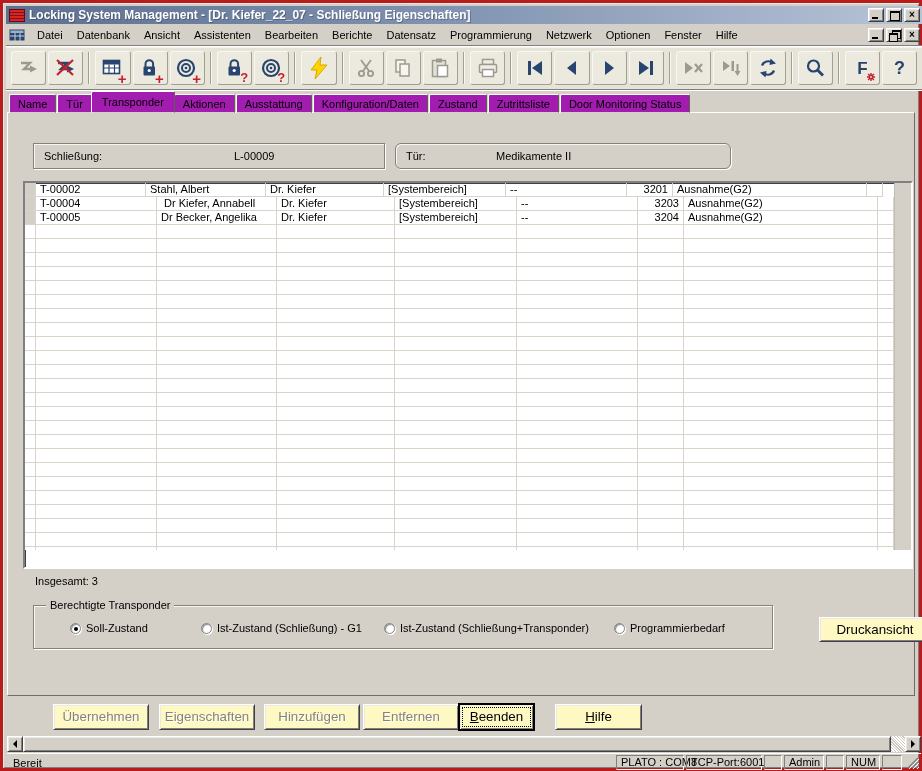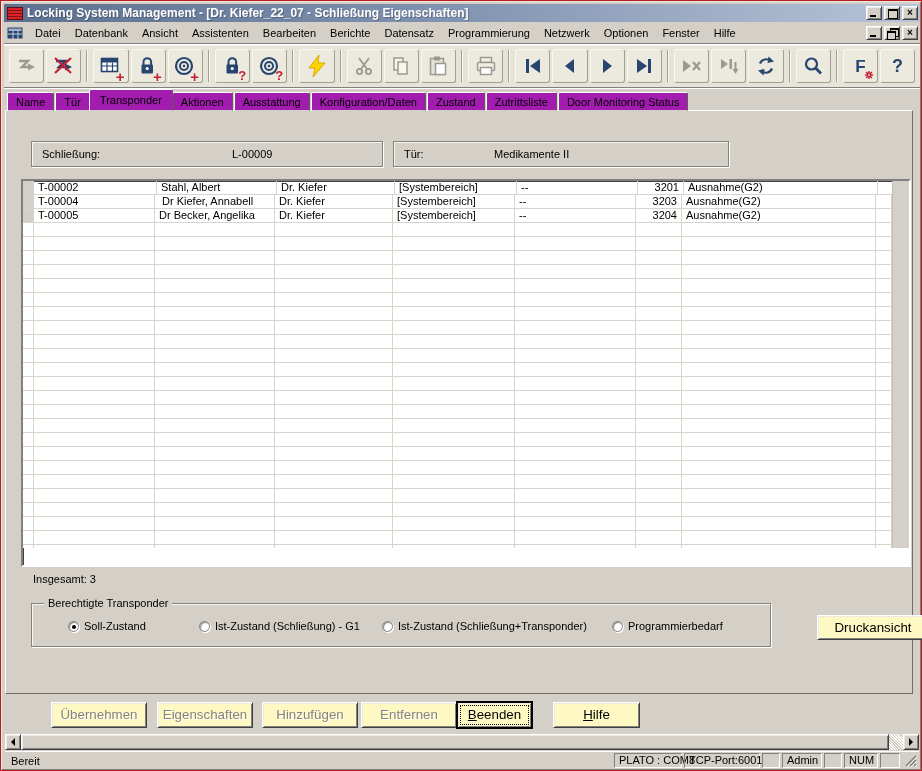--- a/index.html
+++ b/index.html
@@ -1,19 +1,19 @@
 <!DOCTYPE html>
 <html><head>
 <meta charset="utf-8">
 <style>
   * { margin:0; padding:0; box-sizing:border-box; }
   html,body { width:922px; height:771px; overflow:hidden;
     font-family:"Liberation Sans","DejaVu Sans",sans-serif; font-size:11px; color:#000; }
   .window { position:absolute; inset:0; background:#d4d0c8;
-    border:1px solid #b91c1c; box-shadow: inset 1px 1px 0 #ece9e2, inset -1px -1px 0 #808080; }
+    border:3px solid #b91c1c; box-shadow: inset 1px 1px 0 #ece9e2, inset -1px -1px 0 #808080; }
 
   
   .titlebar { position:absolute; left:3px; top:3px; width:916px; height:18px;
     background:linear-gradient(90deg,#5d7090 0%,#7e90ae 45%,#b7c4d8 100%);
     display:flex; align-items:center; padding:0 2px; }
   .app-logo { width:16px; height:13px; margin:0 4px 0 1px;
     background:repeating-linear-gradient(to bottom,#d22 0 2px,#7c1420 2px 3px); border:1px solid #5a0f18; }
   .title-text { color:#fff; font-weight:bold; font-size:12px; white-space:nowrap; flex:1;
     text-shadow:1px 1px 0 rgba(0,0,0,.25); }
   .winbtns { display:flex; gap:2px; }
@@ -57,21 +57,21 @@
   .tab.active { height:22px; line-height:20px; margin-left:-2px; margin-right:-1px; padding:0 10px; z-index:6; position:relative; }
   .tabpanel { position:absolute; left:4px; top:109px; width:908px; height:584px;
     background:#d4d0c8; border-top:1px solid #fff; border-left:1px solid #fff;
     border-right:1px solid #6f6d66; border-bottom:1px solid #6f6d66; }
 
   
   .fieldbox { position:absolute; height:26px; border:1px solid #858379;
     box-shadow:1px 1px 0 #fff, inset 1px 1px 0 rgba(255,255,255,.8); display:flex; align-items:center; }
   .fieldbox .flabel { position:absolute; left:10px; }
   .fb1 { left:30px; top:140px; width:352px; } .fb1 .fvalue { position:absolute; left:200px; }
-  .fb2 { left:392px; top:140px; width:336px; } .fb2 .fvalue { position:absolute; left:100px; }
+  .fb2 { left:392px; top:140px; width:336px;border-radius:6px; } .fb2 .fvalue { position:absolute; left:100px; }
 
   
   .table { position:absolute; left:20px; top:178px; width:890px; height:388px; background:#fff;
     border:2px solid; border-color:#808080 #fff #fff #808080;
     box-shadow: inset 1px 1px 0 #404040; }
   .thead { display:flex; height:17px; }
   .hcell { background:#d4d0c8; border:1px solid; border-color:#fff #808080 #808080 #fff;
     padding:0 4px; line-height:14px; white-space:nowrap; overflow:hidden; }
   .tbody { position:relative; height:367px; }
   .trow { display:flex; height:14px; }
@@ -365,21 +365,21 @@
   </div>
   <div class="fieldbox fb2">
     <span class="flabel">Tür:</span>
     <span class="fvalue">Medikamente II</span>
   </div>
 
   <div class="table">
     <div class="tbody">
       <div class="trow">
         <span class="tcell rowhdr" style="width:11px"></span>
-        <span class="tcell" style="width:123px">T-00002</span>
+        <span class="tcell" style="width:110px">T-00002</span>
         <span class="tcell" style="width:120px">Stahl, Albert</span>
         <span class="tcell" style="width:118px">Dr. Kiefer</span>
         <span class="tcell" style="width:122px">[Systembereich]</span>
         <span class="tcell" style="width:121px">--</span>
         <span class="tcell num" style="width:46px">3201</span>
         <span class="tcell" style="width:194px">Ausnahme(G2)</span>
         <span class="tcell" style="width:16px"></span>
       </div>
       <div class="trow">
         <span class="tcell rowhdr" style="width:11px"></span>

